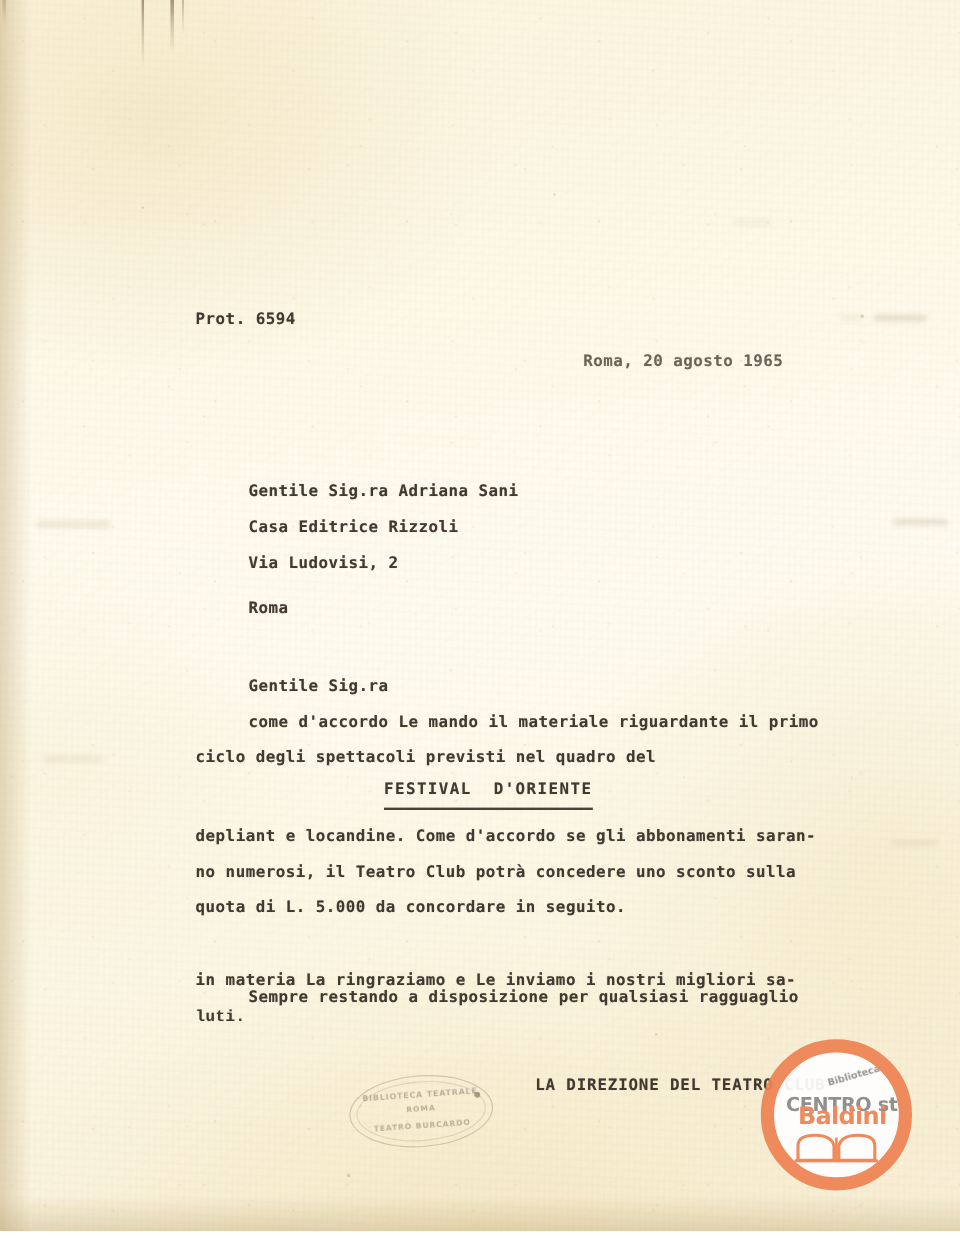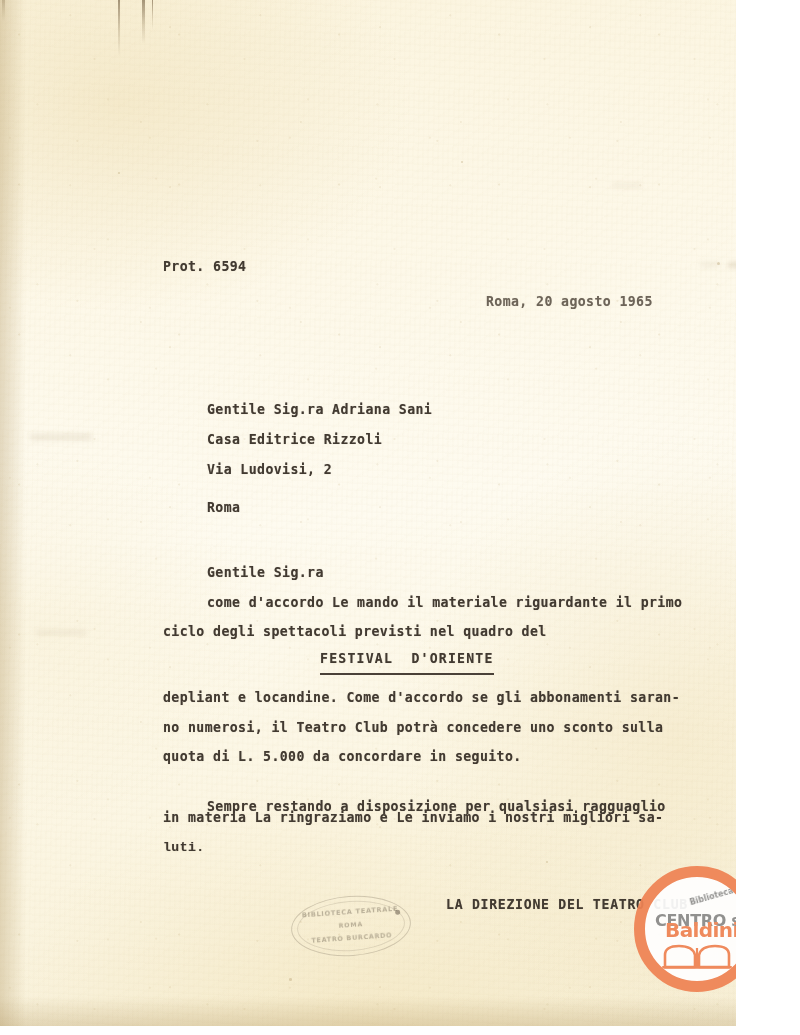--- a/index.html
+++ b/index.html
@@ -12,21 +12,21 @@
     height: 1035px;
     overflow: hidden;
     font-family: "DejaVu Sans Mono", monospace;
   }
 
   
   #paper {
     position: absolute;
     left: 0;
     top: 0;
-    width: 736px;
+    width: 800px;
     height: 1026px;
     background:
       radial-gradient(ellipse 420px 300px at 16% 10%, rgba(228,206,150,0.30), rgba(228,206,150,0) 70%),
       radial-gradient(ellipse 380px 420px at 92% 72%, rgba(231,210,156,0.26), rgba(231,210,156,0) 72%),
       radial-gradient(ellipse 520px 360px at 50% 100%, rgba(236,216,160,0.30), rgba(236,216,160,0) 70%),
       radial-gradient(ellipse 300px 260px at 6% 62%, rgba(240,224,176,0.22), rgba(240,224,176,0) 72%),
       linear-gradient(172deg, #fbf4de 0%, #fdf8e8 26%, #fefbf0 50%, #fbf5e1 78%, #f7efd6 100%);
     overflow: hidden;
   }
 
@@ -117,21 +117,21 @@
     letter-spacing: 1.2px;
     border-bottom: 2px solid #4a4138;
     padding-bottom: 7px;
     line-height: 1.05;
   }
 
   #b2a { top: 690px; }
   #b2b { top: 720px; }
   #b2c { top: 749px; }
 
-  #b3a { top: 799px; text-align: right; }
+  #b3a { top: 824px; text-align: right; }
   #b3b { top: 810px; }
   #b3c { top: 840px; font-family: Liberation Mono, monospace; }
 
   #signature { left: 446px; top: 897px; letter-spacing: 0.7px; }
 
   
   #stamp {
     position: absolute;
     left: 291px;
     top: 896px;

